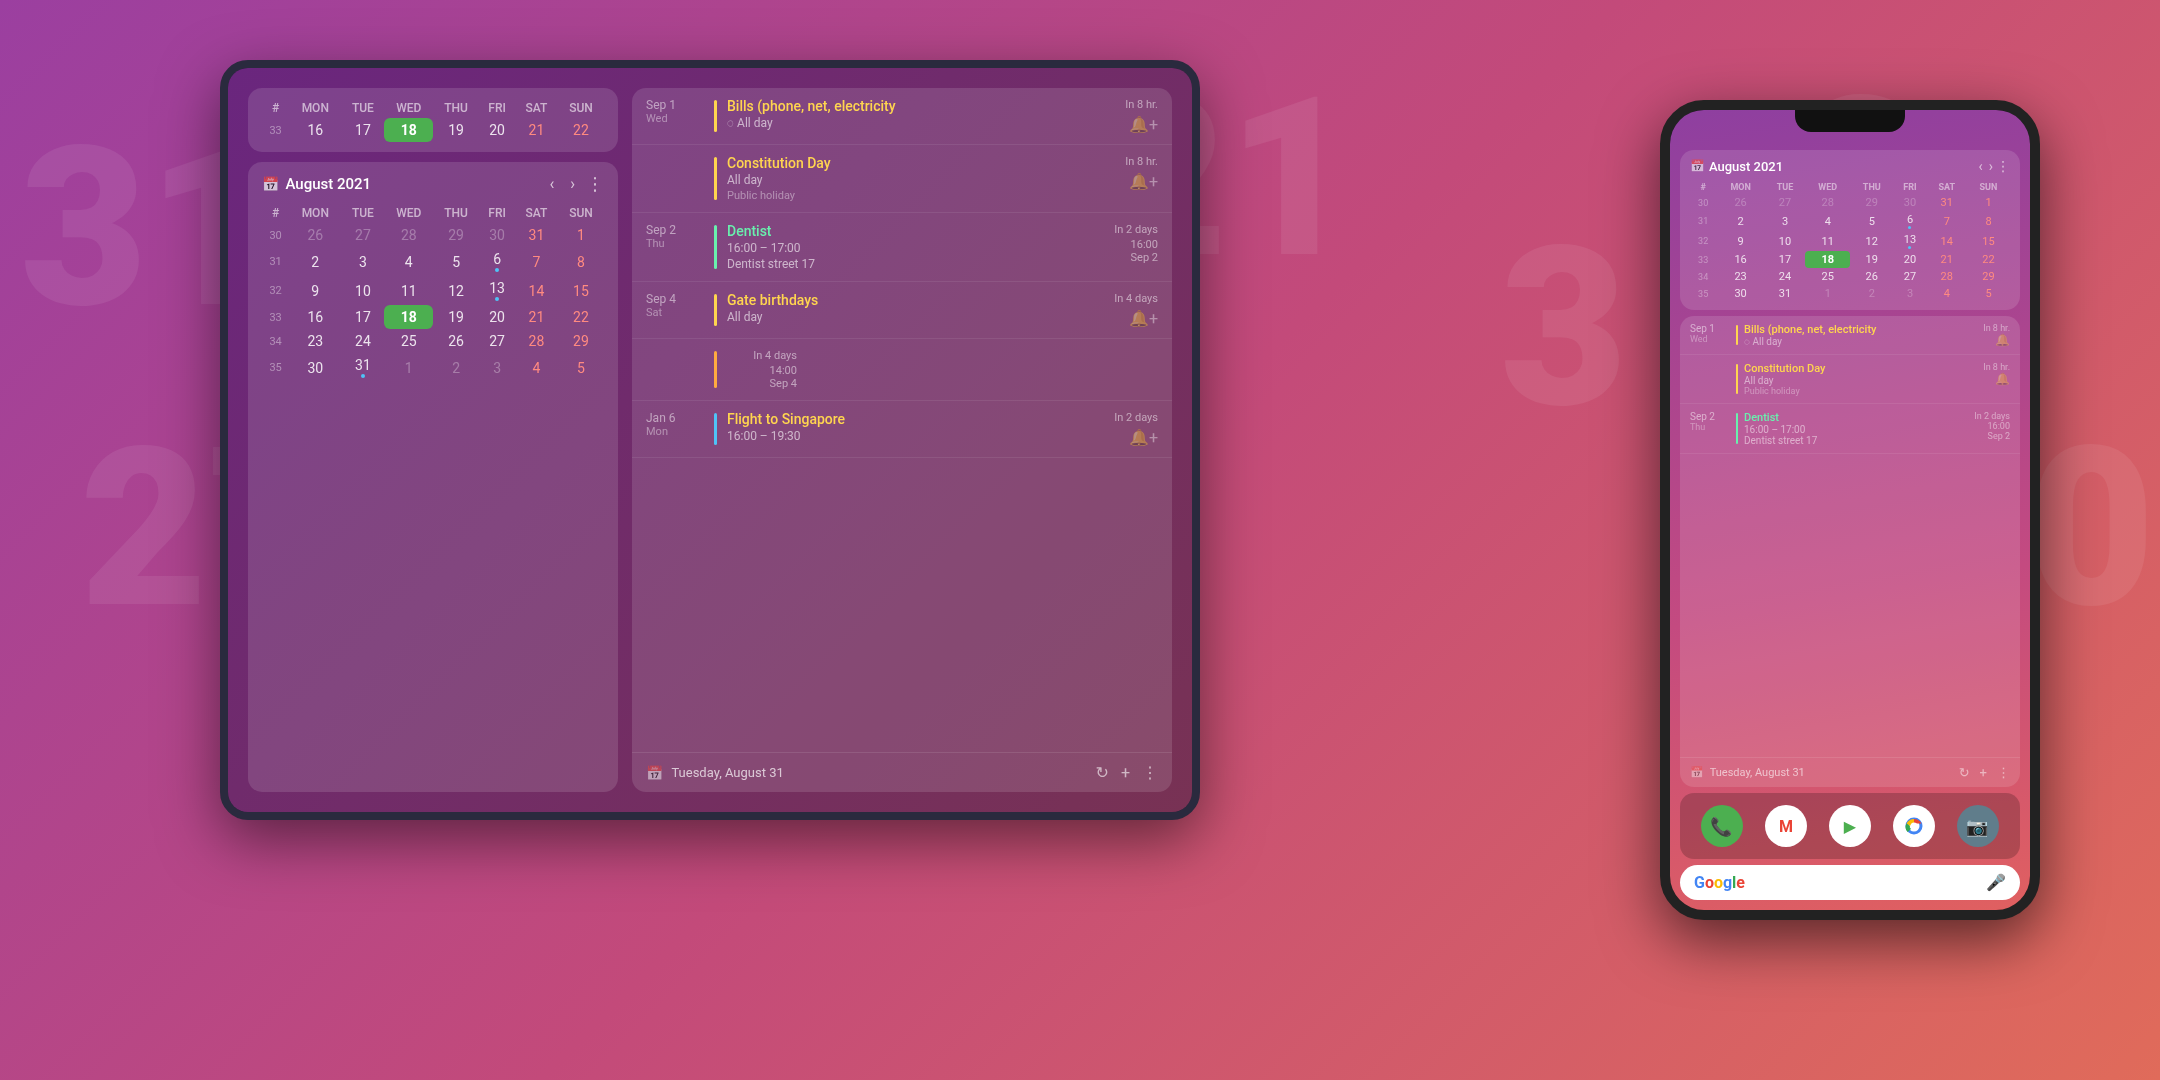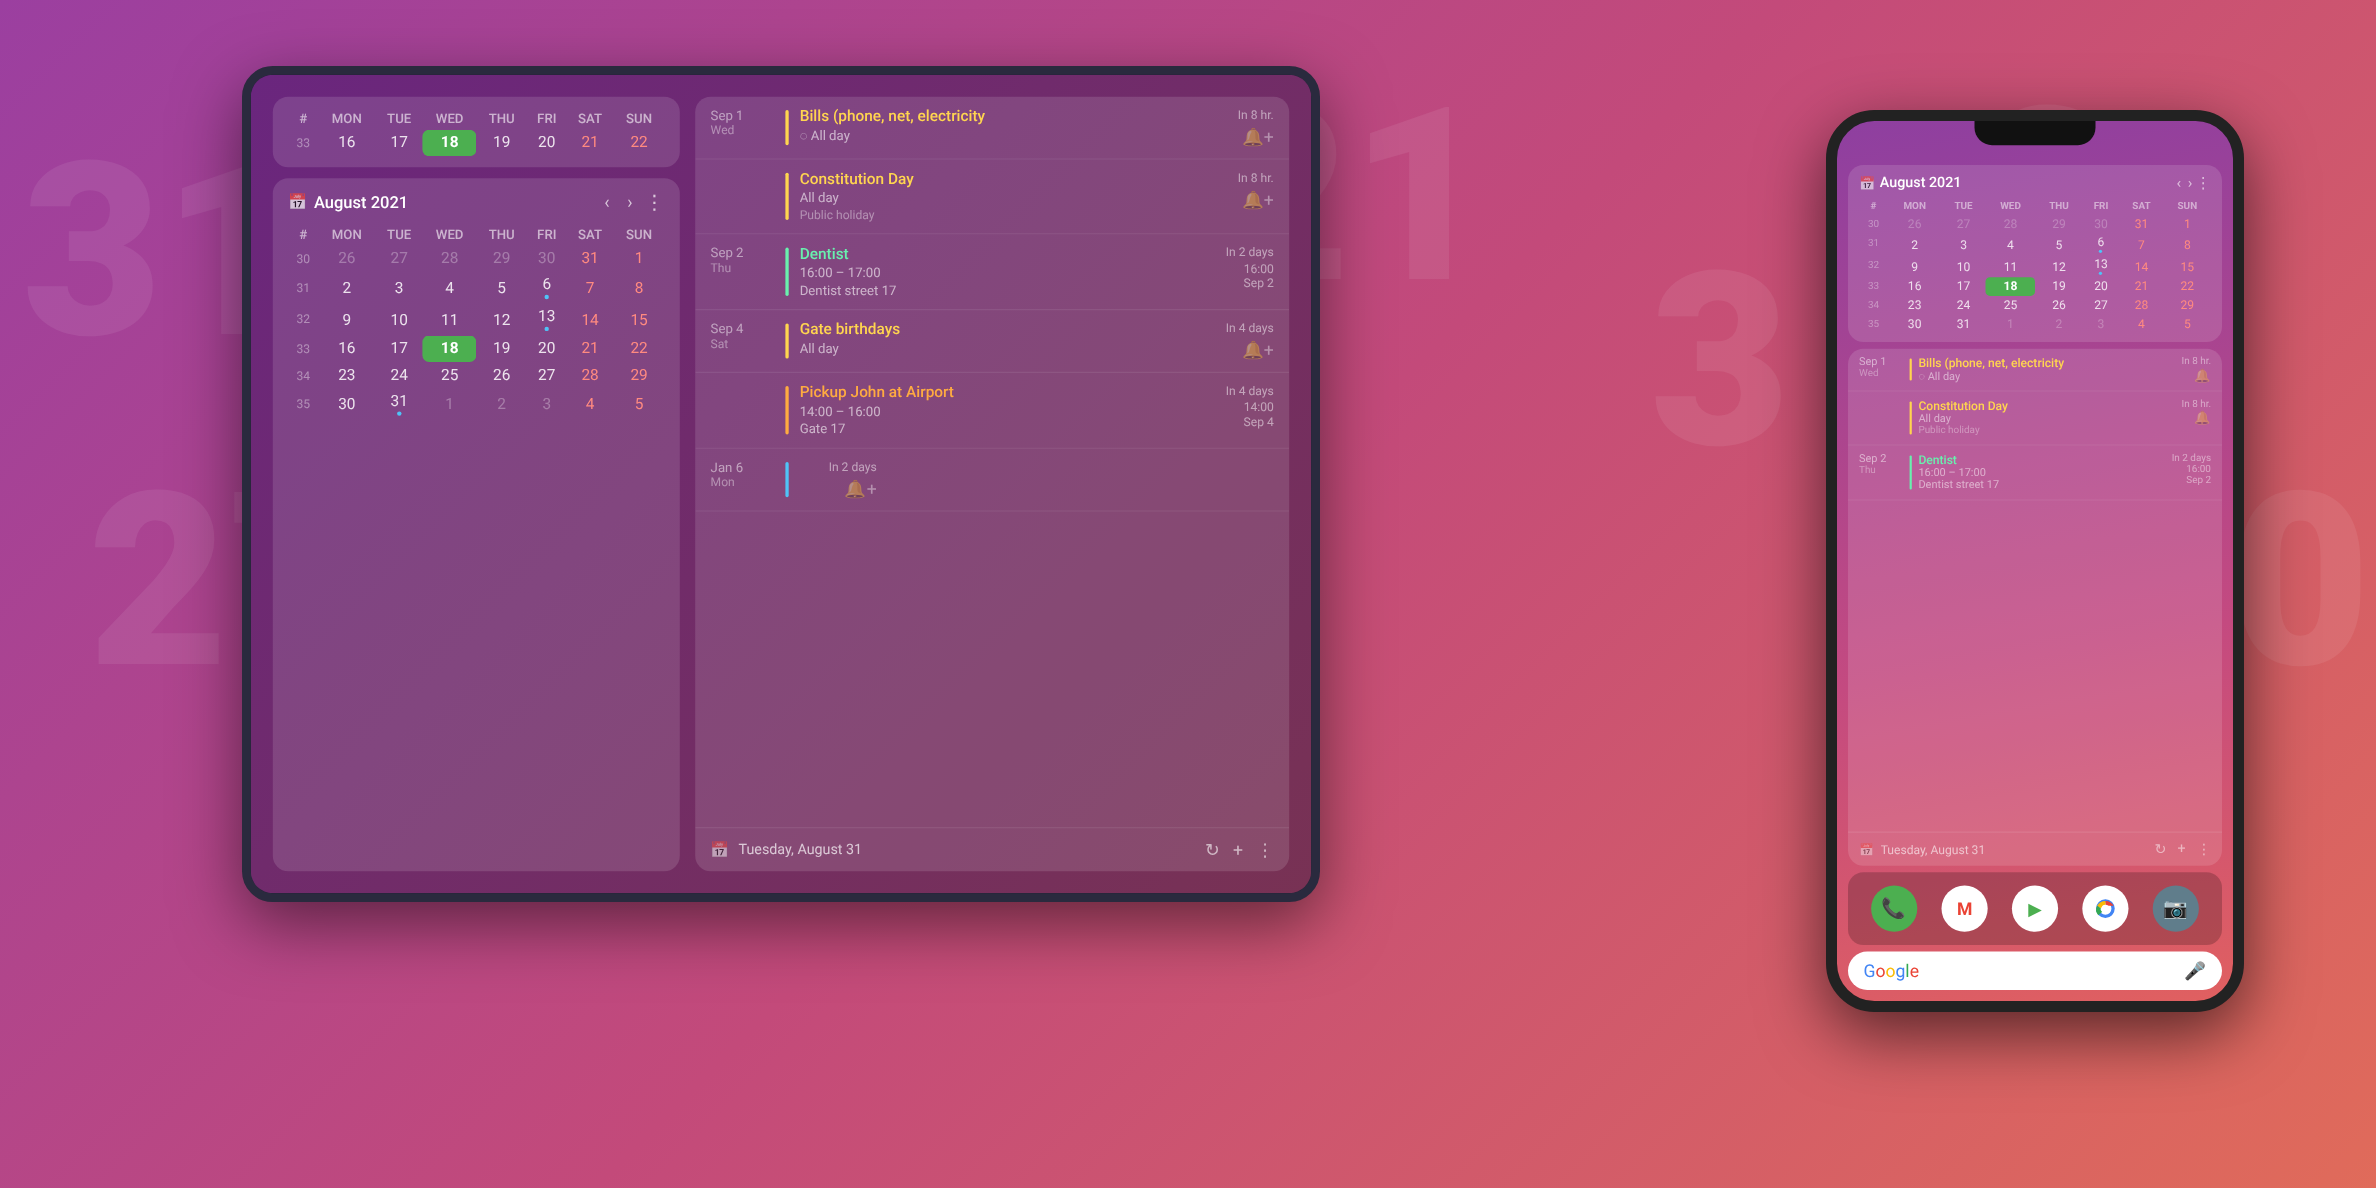--- a/index.html
+++ b/index.html
@@ -398,21 +398,21 @@
     .phone-searchbar {
       margin: 0 10px 10px;
       background: white;
       border-radius: 20px;
       padding: 8px 14px;
       display: flex;
       align-items: center;
       gap: 8px;
       cursor: pointer;
     }
-    .phone-searchbar .g-logo { font-size: 16px; font-weight: normal; }
+    .phone-searchbar .g-logo { font-size: 16px; font-weight: bold; }
     .phone-searchbar .g-logo span:nth-child(1) { color: #4285f4; }
     .phone-searchbar .g-logo span:nth-child(2) { color: #ea4335; }
     .phone-searchbar .g-logo span:nth-child(3) { color: #fbbc04; }
     .phone-searchbar .g-logo span:nth-child(4) { color: #4285f4; }
     .phone-searchbar .g-logo span:nth-child(5) { color: #34a853; }
     .phone-searchbar .g-logo span:nth-child(6) { color: #ea4335; }
     .phone-searchbar .search-space { flex: 1; }
     .phone-searchbar .mic-icon { color: #9c27b0; font-size: 16px; }
   </style>
 </head>
@@ -615,37 +615,36 @@
           </div>
           <div class="event-meta">
             <span class="event-in-days">In 4 days</span>
             <span class="event-alarm">🔔+</span>
           </div>
         </div>
 
         <div class="event-item">
           <div class="event-date-col"></div>
           <div class="event-separator orange"></div>
-          <div class="event-content">
-            <span class="event-title orange">Pickup John at Airport</span>
-            <span class="event-sub">14:00 – 16:00</span>
-            <span class="event-sub">Gate 17</span>
-          </div>
           <div class="event-meta">
             <span class="event-in-days">In 4 days</span>
             <span class="event-time-badge" style="text-align:right">14:00<br>Sep 4</span>
           </div>
         </div>
 
         <div class="event-item">
           <div class="event-date-col">
             <span class="event-date-label">Jan 6</span>
             <span class="event-day-label">Mon</span>
           </div>
           <div class="event-separator blue"></div>
+          <div class="event-content">
+            <span class="event-title">Flight to Singapore</span>
+            <span class="event-sub">16:00 – 19:30</span>
+          </div>
           <div class="event-meta">
             <span class="event-in-days">In 2 days</span>
             <span class="event-alarm">🔔+</span>
           </div>
         </div>
 
       </div>
 
       <div class="events-footer">
         <span class="footer-icon">📅</span>

